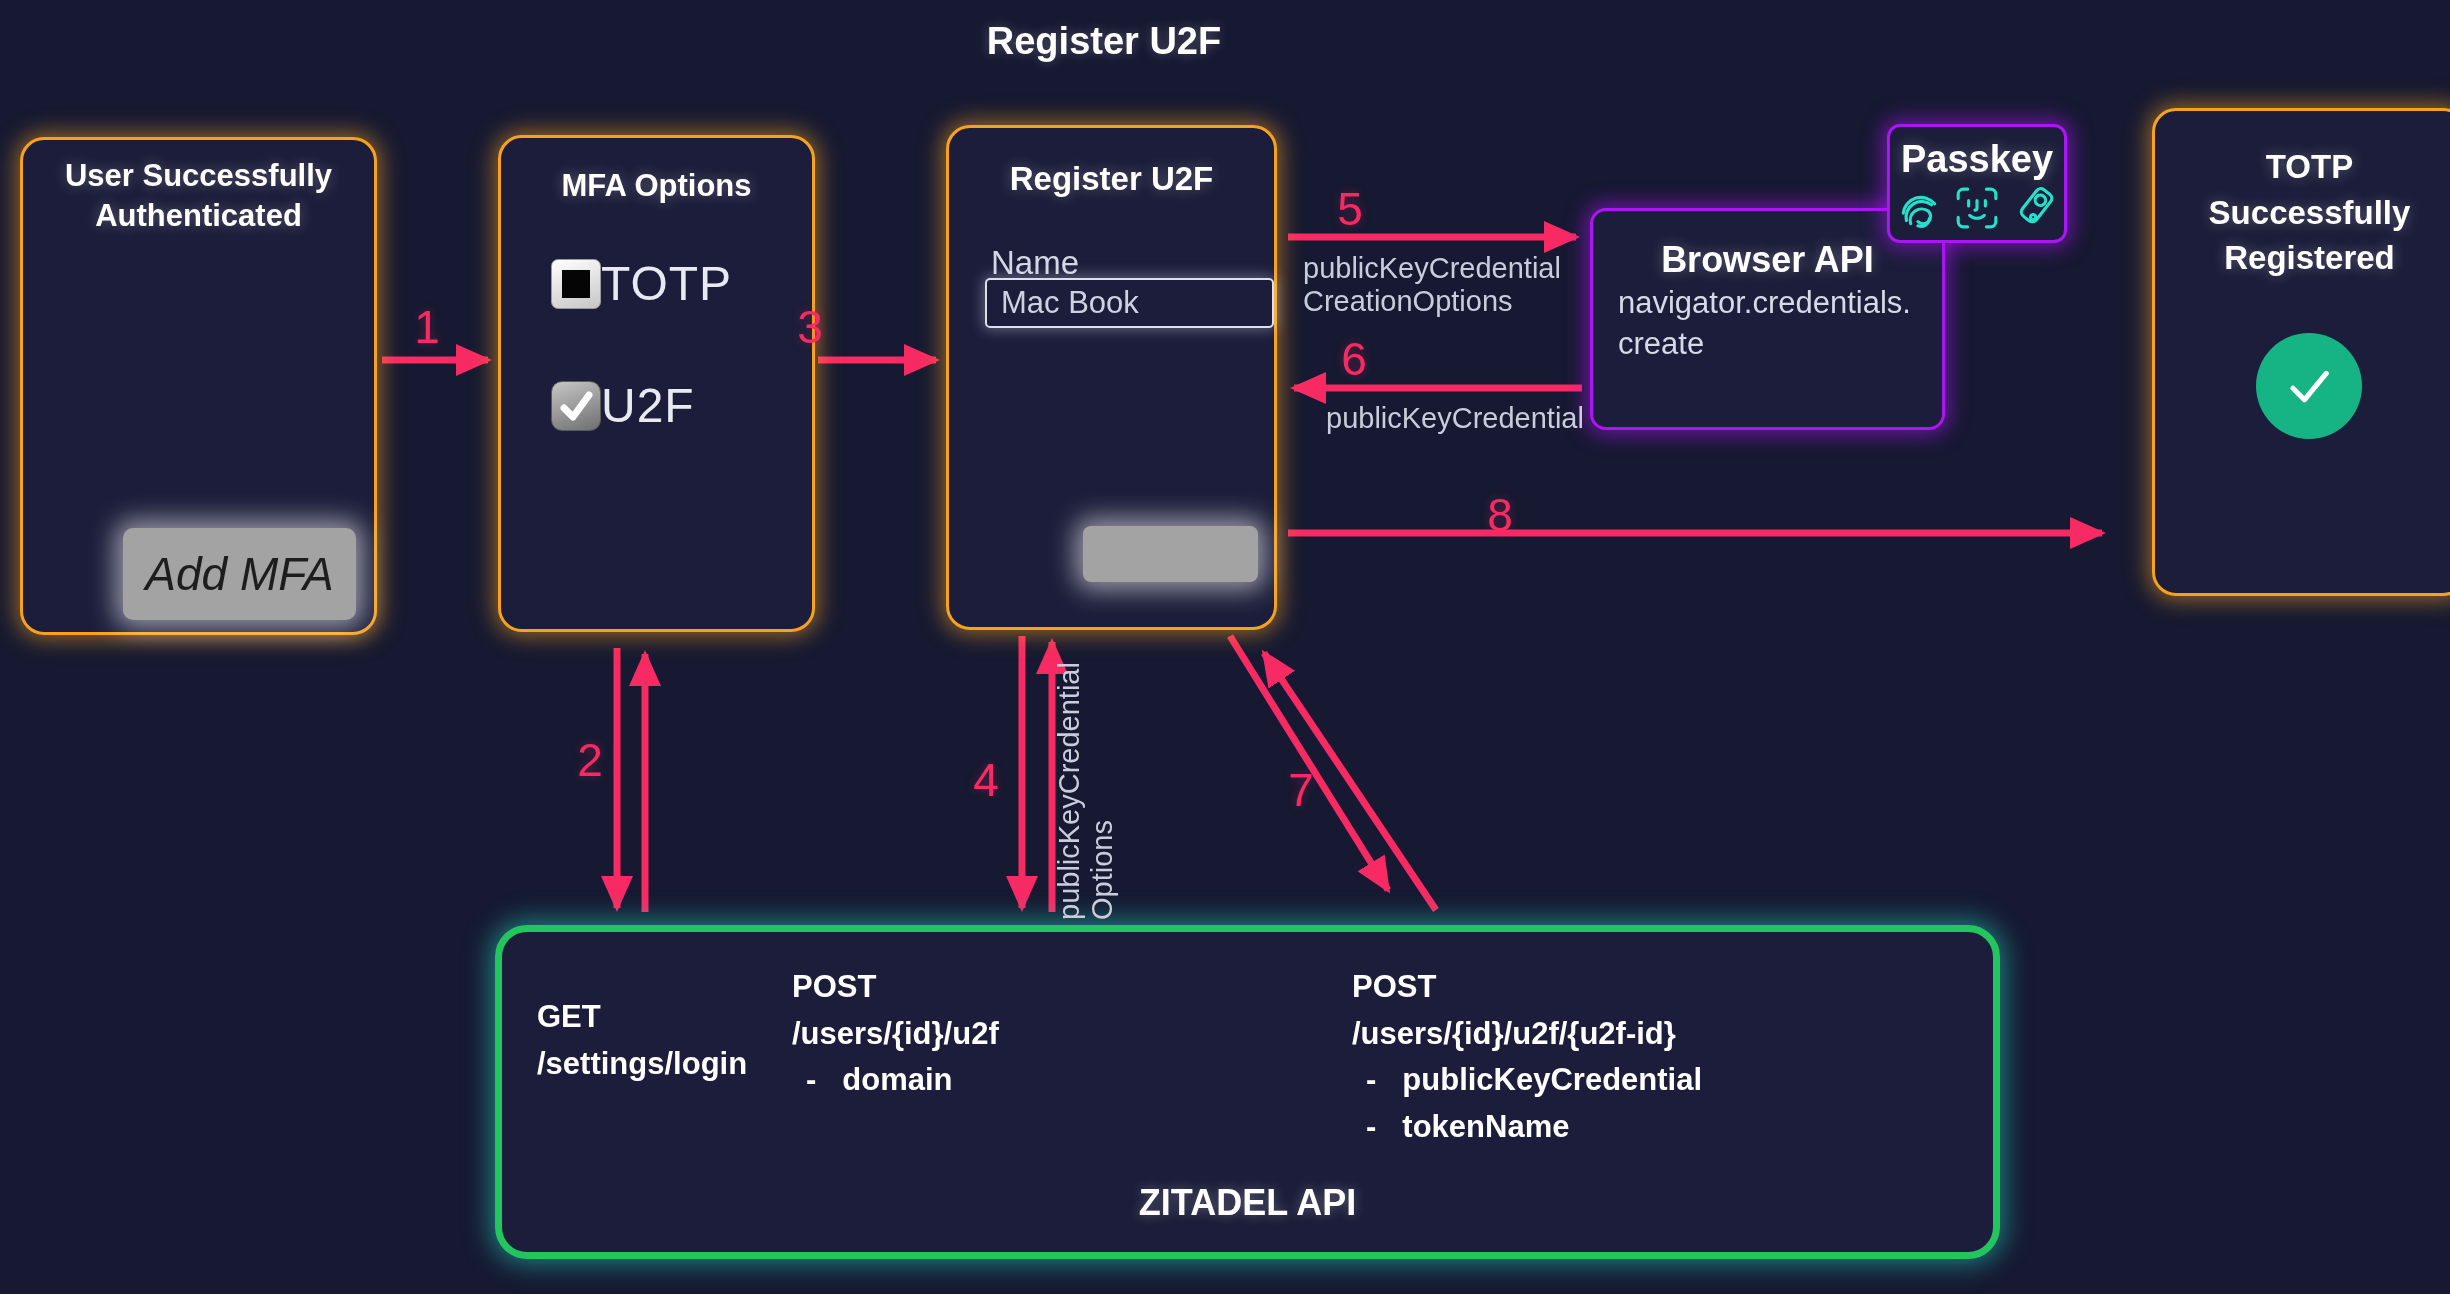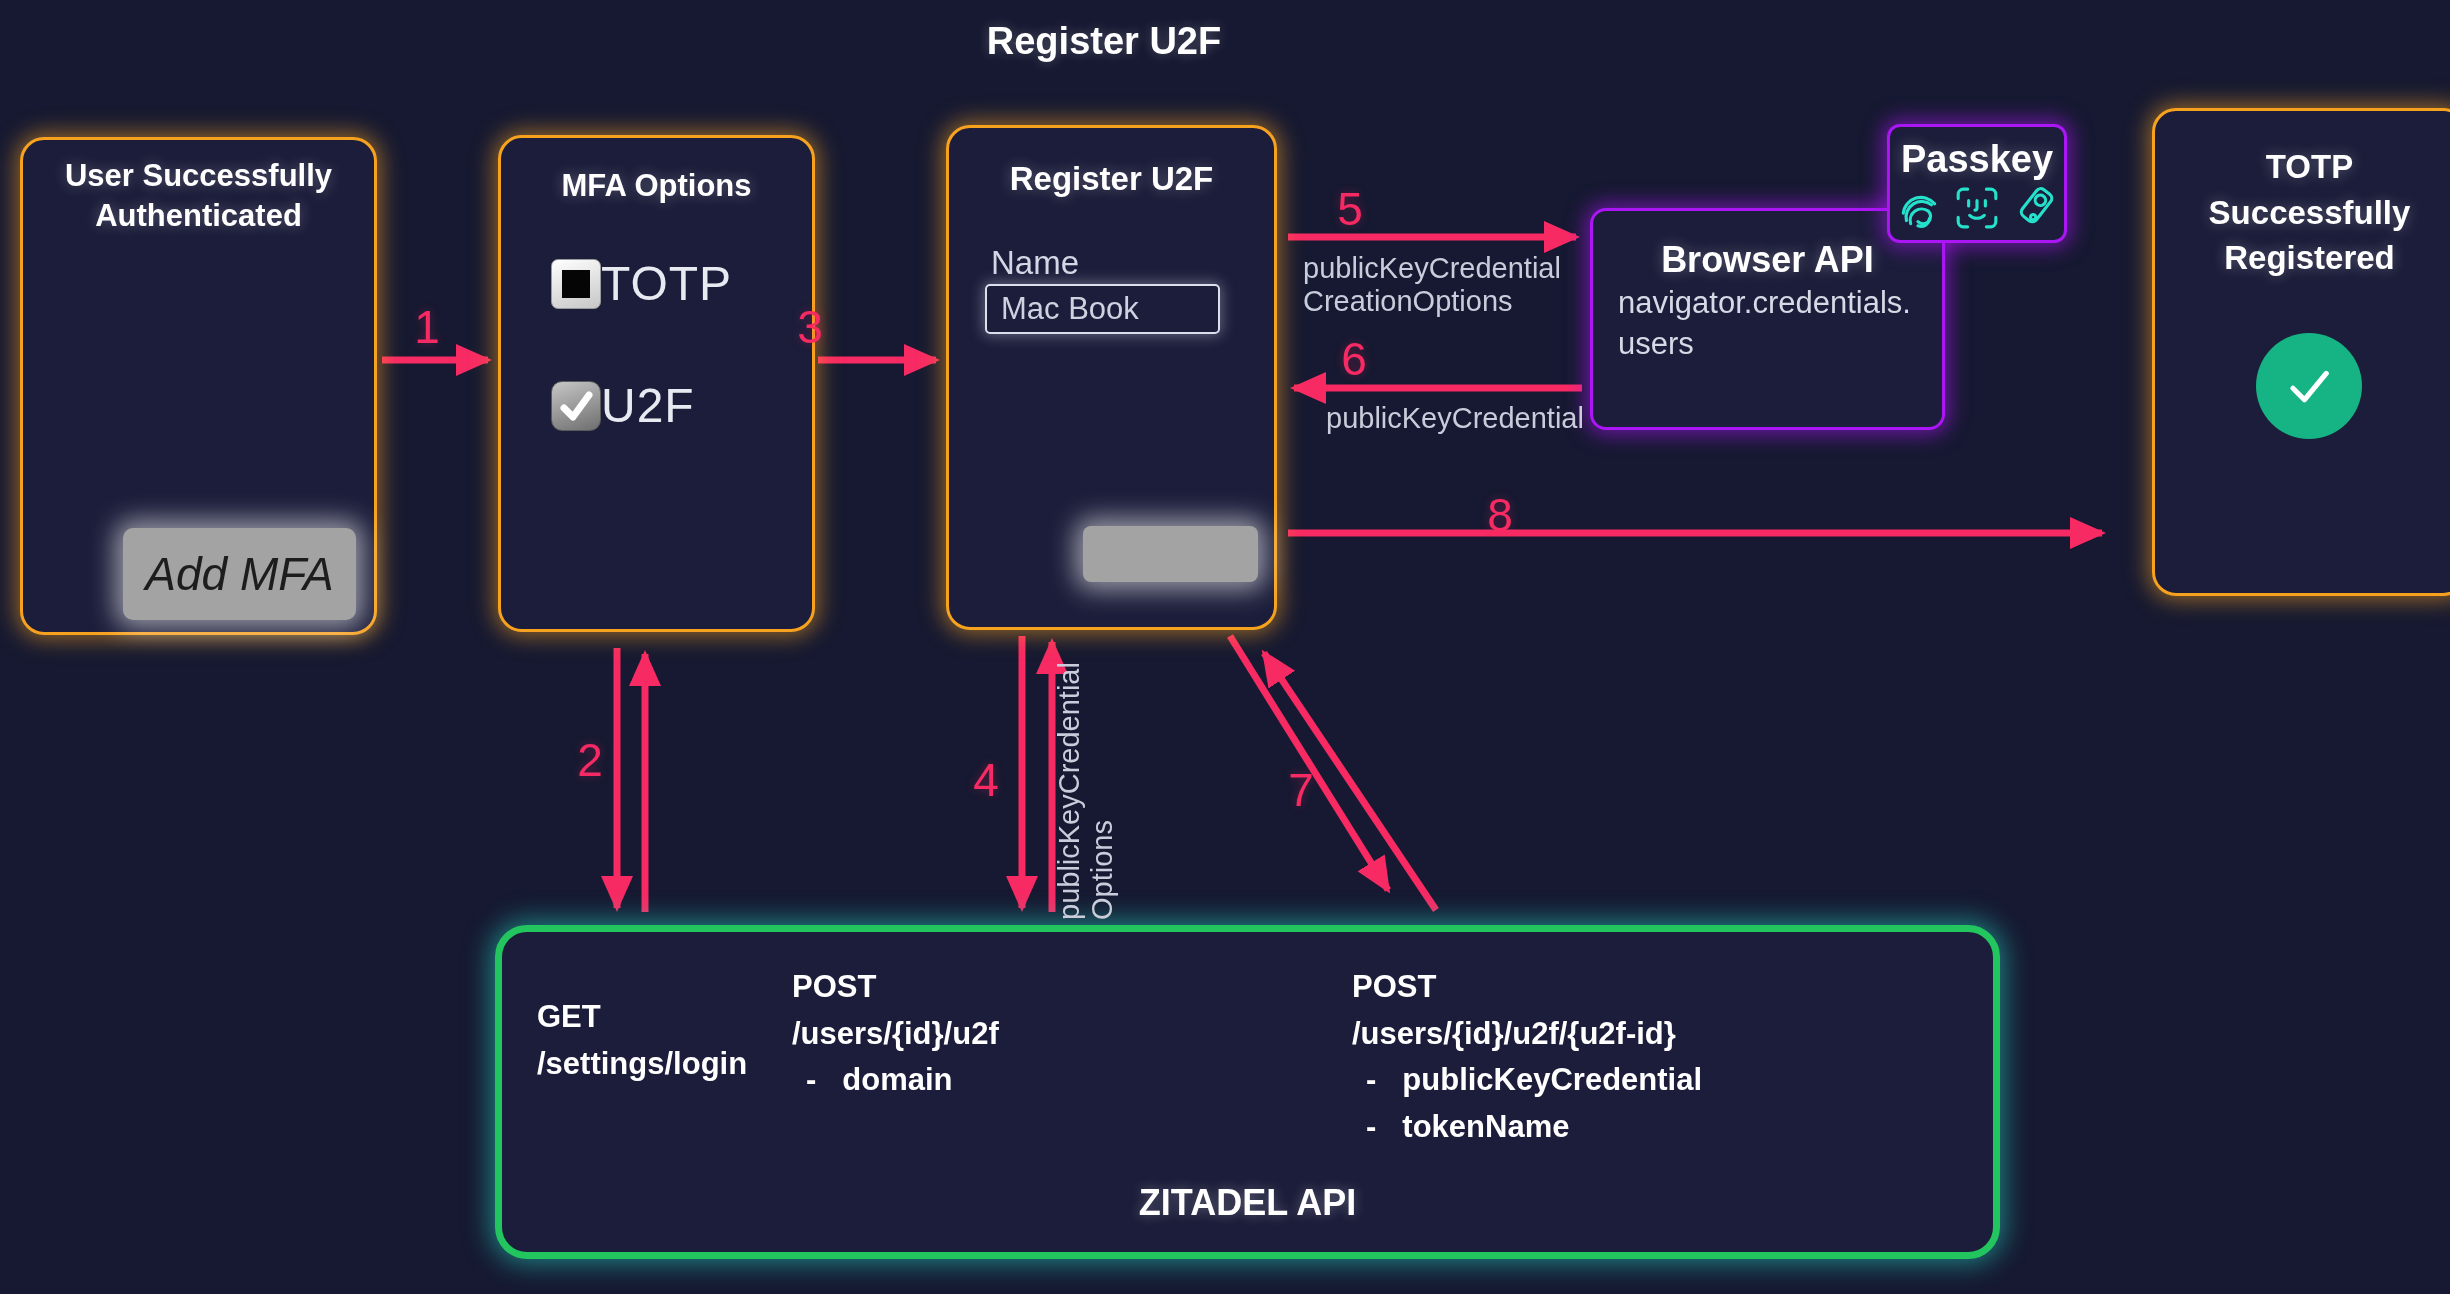--- a/index.html
+++ b/index.html
@@ -117,29 +117,29 @@
         <polyline points="8,22 17,31 33,9" fill="none" stroke="#fff" stroke-width="7" stroke-linecap="round" stroke-linejoin="round"></polyline>
       </svg>
     </span>
     <span class="opt-label">U2F</span>
   </div>
 </div>
 
 <div class="node orange" style="left:946px;top:125px;width:331px;height:505px;">
   <div class="node-title" style="margin:30px 12px 0;font-size:33px;">Register U2F</div>
   <label class="field-label" style="left:42px;top:104px;">Name</label>
-  <input class="text-input" style="left: 36px; top: 156px; width: 235px; height: 50px;" value="Mac Book">
+  <input class="text-input" style="left: 36px; top: 150px; width: 289px; height: 50px;" value="Mac Book">
   <button class="white-btn" style="left:134px;top:398px;width:175px;height:56px;border-radius:8px;"></button>
 </div>
 
 <div class="node purple" style="left:1590px;top:208px;width:355px;height:222px;">
   <div class="node-title" style="margin:26px 10px 0;font-size:36px;">Browser API</div>
   <div style="position:absolute;left:25px;top:72px;font-size:31px;color:#d6d9e6;line-height:1.32;">
     <div>navigator.credentials.</div>
-    <div>users</div>
+    <div>create</div>
   </div>
 </div>
 
 <div class="node purple" style="left:1887px;top:124px;width:180px;height:119px;border-radius:13px;z-index:3;">
   <div class="node-title" style="margin:8px 0 0;font-size:38px;">Passkey</div>
   <div class="passkey-icons">
     <svg width="46" height="46" viewBox="0 0 44 44" fill="none" stroke="#25e0cb" stroke-width="3" stroke-linecap="round">
       <path d="M7 27a17 17 0 0 1 30-9"></path>
       <path d="M10 34a15 15 0 0 1 24-15"></path>
       <path d="M14 37a11 11 0 0 1 17-12 7 7 0 0 1-10 10"></path>

